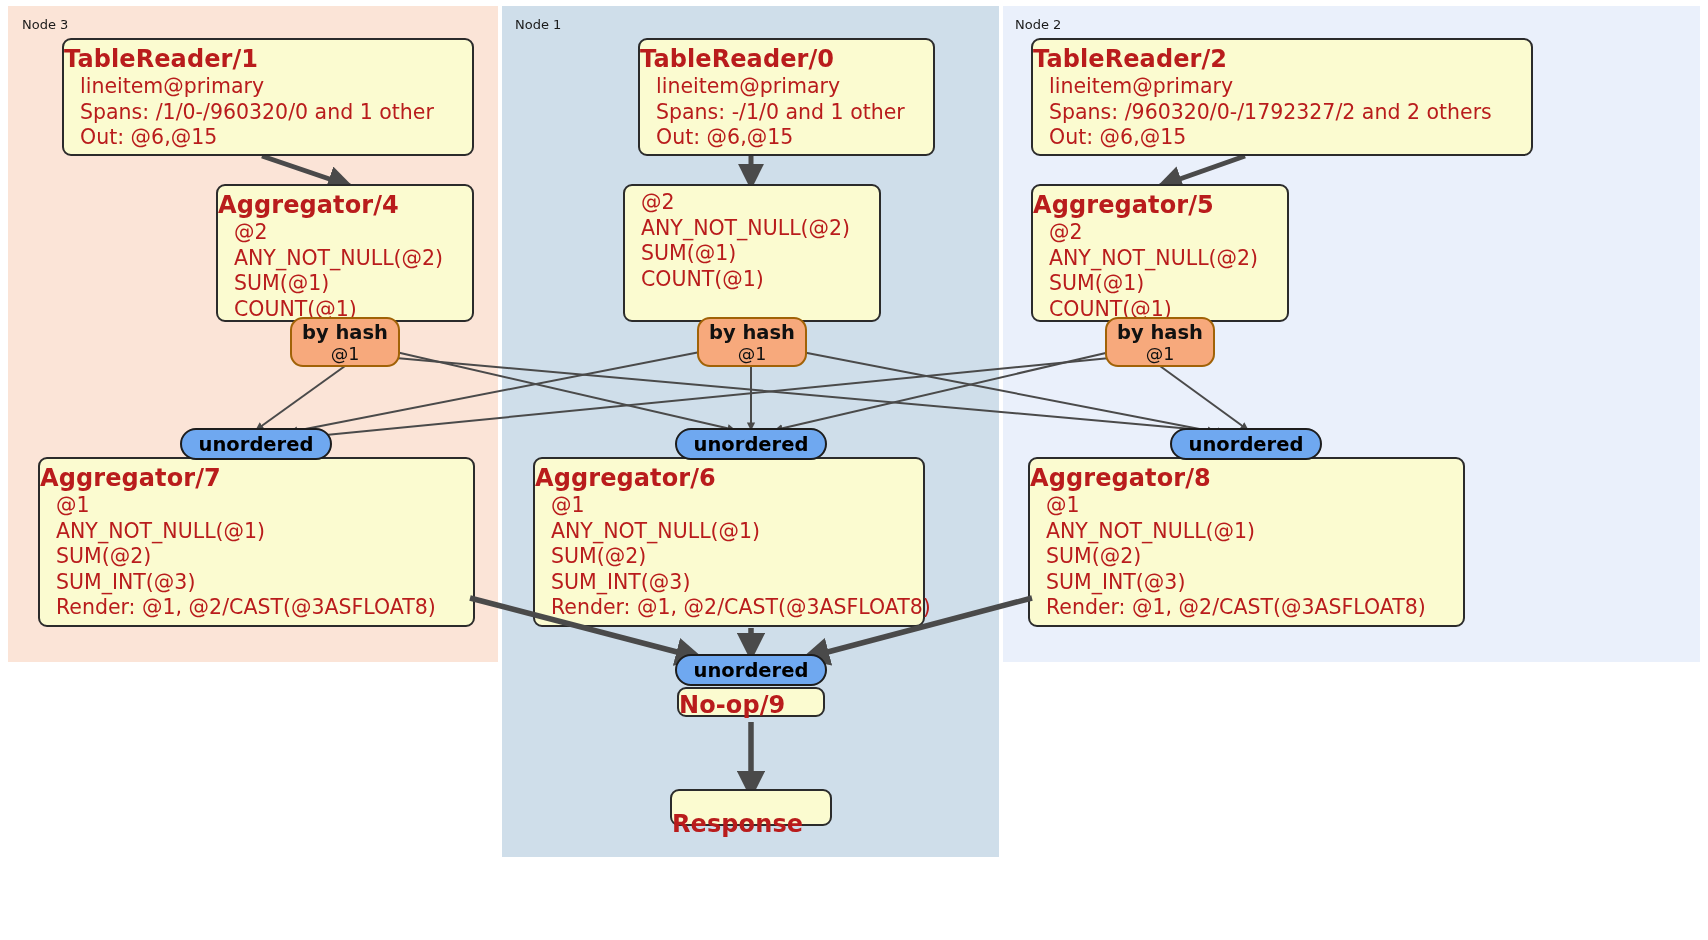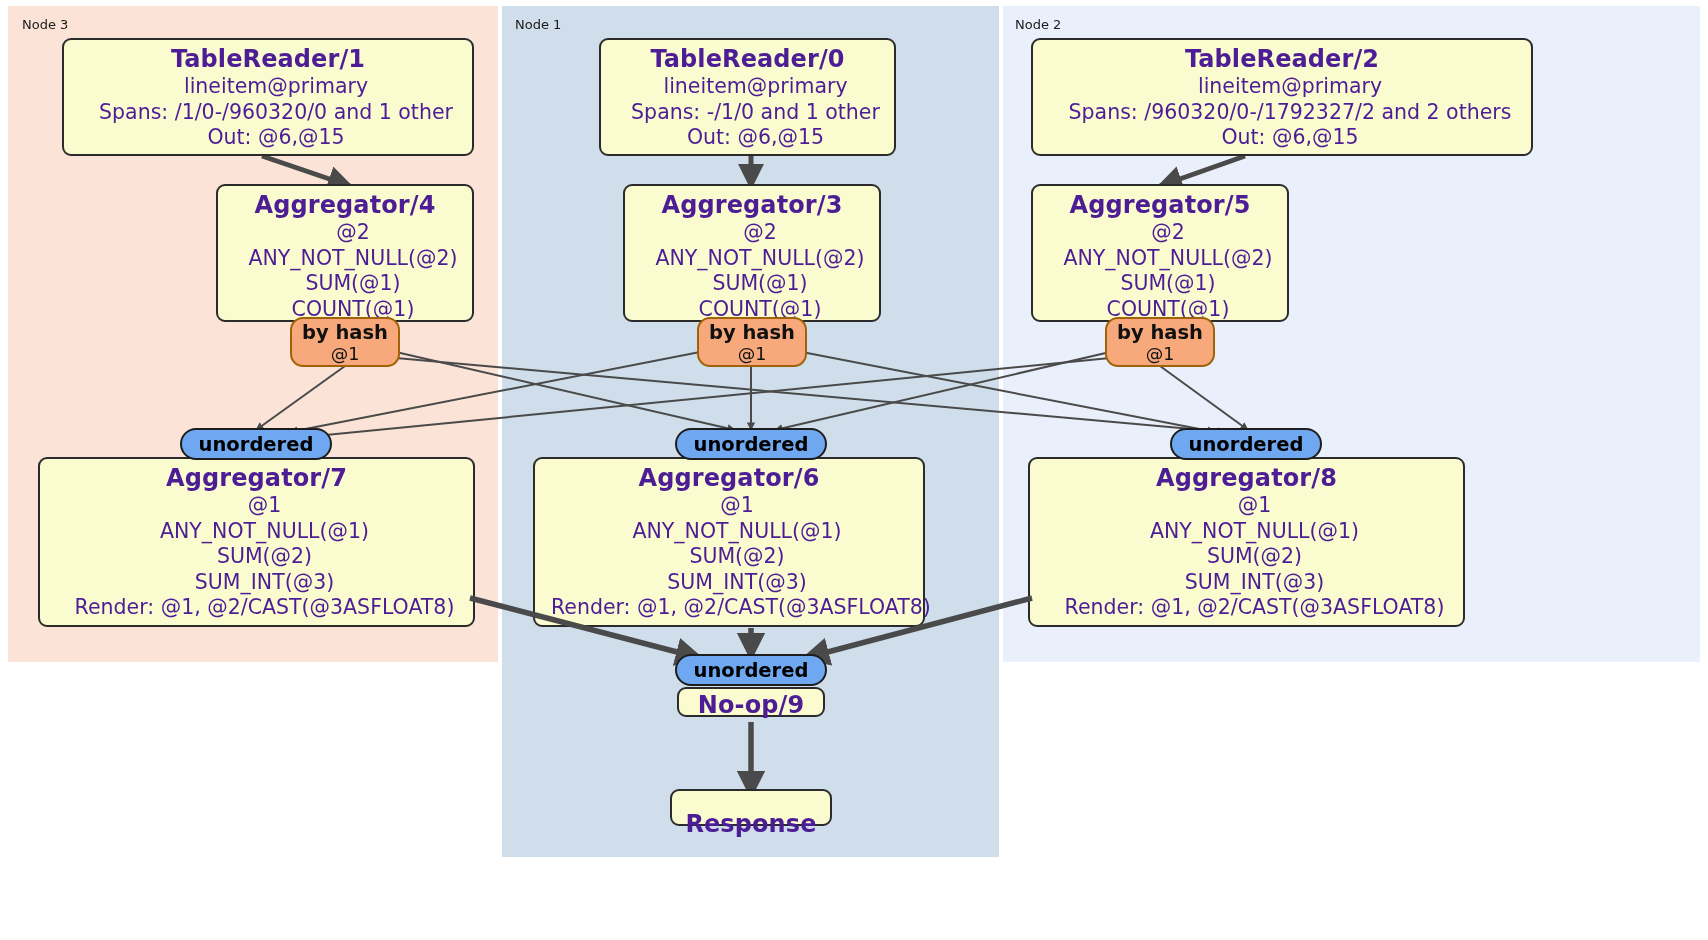--- a/index.html
+++ b/index.html
@@ -22,22 +22,21 @@
     white-space:nowrap;
   }
 
   
   .proc-box{
     position:absolute;
     box-sizing:border-box;
     background:#fbfbd0;
     border:2px solid #2b2b2b;
     border-radius:9px;
-    text-align:center;
-    color:#4c1d95;
+    color:#b91c1c;
     padding-top:4px;
     z-index:5;
   }
   .proc-title{
     font-weight:bold;
     font-size:24px;
     line-height:30px;
     letter-spacing:.1px;
     white-space:nowrap;
   }
@@ -124,21 +123,21 @@
     <path d="M 1160 366 L 1248 430" stroke="#4a4a4a" stroke-width="2" fill="none" marker-end="url(#arrowThin)"></path>
   </svg>
 
   <div class="proc-box" style="left:62px;top:38px;width:412px;height:118px;">
     <div class="proc-title">TableReader/1</div>
     <div class="proc-line">lineitem@primary</div>
     <div class="proc-line">Spans: /1/0-/960320/0 and 1 other</div>
     <div class="proc-line">Out: @6,@15</div>
   </div>
 
-  <div class="proc-box" style="left:599px;top:38px;width:297px;height:118px;">
+  <div class="proc-box" style="left:638px;top:38px;width:297px;height:118px;">
     <div class="proc-title">TableReader/0</div>
     <div class="proc-line">lineitem@primary</div>
     <div class="proc-line">Spans: -/1/0 and 1 other</div>
     <div class="proc-line">Out: @6,@15</div>
   </div>
 
   <div class="proc-box" style="left:1031px;top:38px;width:502px;height:118px;">
     <div class="proc-title">TableReader/2</div>
     <div class="proc-line">lineitem@primary</div>
     <div class="proc-line">Spans: /960320/0-/1792327/2 and 2 others</div>
@@ -147,21 +146,20 @@
 
   <div class="proc-box" style="left:216px;top:184px;width:258px;height:138px;">
     <div class="proc-title">Aggregator/4</div>
     <div class="proc-line">@2</div>
     <div class="proc-line">ANY_NOT_NULL(@2)</div>
     <div class="proc-line">SUM(@1)</div>
     <div class="proc-line">COUNT(@1)</div>
   </div>
 
   <div class="proc-box" style="left:623px;top:184px;width:258px;height:138px;">
-    <div class="proc-title">Aggregator/3</div>
     <div class="proc-line">@2</div>
     <div class="proc-line">ANY_NOT_NULL(@2)</div>
     <div class="proc-line">SUM(@1)</div>
     <div class="proc-line">COUNT(@1)</div>
   </div>
 
   <div class="proc-box" style="left:1031px;top:184px;width:258px;height:138px;">
     <div class="proc-title">Aggregator/5</div>
     <div class="proc-line">@2</div>
     <div class="proc-line">ANY_NOT_NULL(@2)</div>

